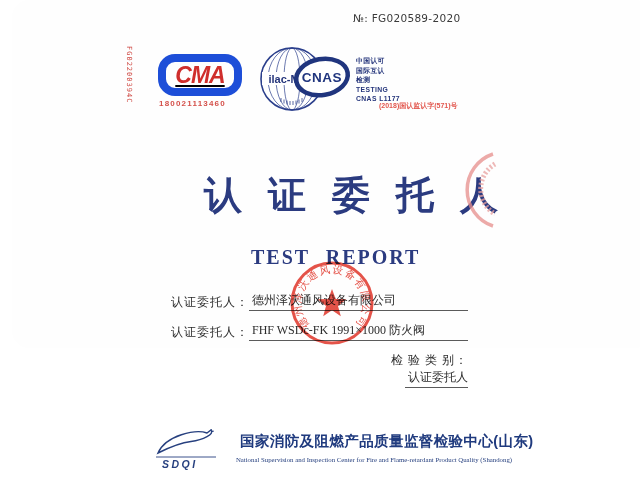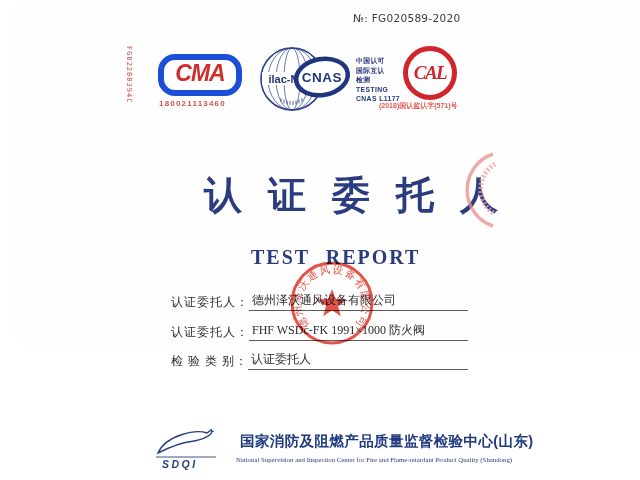--- a/index.html
+++ b/index.html
@@ -3,38 +3,38 @@
 <meta charset="utf-8">
 <style>
   * { margin:0; padding:0; box-sizing:border-box; }
   body { width:640px; height:480px; background:#ffffff; font-family:"Liberation Serif", serif; overflow:hidden; }
   .page { position:absolute; left:12px; top:0; width:640px; height:348px; background:#fefefe;border-radius:17px; }
 
   .report-no { position:absolute; left:341px; top:12px; font:10.5px "DejaVu Sans", sans-serif; color:#3a3a3a; letter-spacing:0.3px; }
 
   
   .side-code { position:absolute; left:121px; top:46px; font:7px "DejaVu Sans Mono", monospace; color:#cf4a44; transform:rotate(90deg); transform-origin:left top; letter-spacing:1px; }
-  .cma-box { position:absolute; left:146px; top:54px; width:84px; height:42px; border:6px solid #1d4ed8; border-radius:17px; display:flex; align-items:flex-start; justify-content:center; }
+  .cma-box { position:absolute; left:146px; top:54px; width:84px; height:42px; border:8px solid #1d4ed8; border-radius:17px; display:flex; align-items:flex-start; justify-content:center;text-decoration:underline; }
   .cma-label { font:bold italic 23px "Liberation Sans", sans-serif; color:#cf2e2c; letter-spacing:-1px; }
   .cma-number { position:absolute; left:147px; top:99px; font:bold 8px "Liberation Sans", sans-serif; color:#d4504a; letter-spacing:1.2px; }
   .ilac { position:absolute; left:247px; top:46px; }
   .cnas-logo { position:absolute; left:280px; top:55px; }
   .cnas-lines { position:absolute; left:344px; top:56px; font:bold 6.8px "Liberation Sans", sans-serif; color:#25357b; line-height:9.6px; letter-spacing:0.4px; }
   .cal-ring { position:absolute; left:391px; top:46px; width:54px; height:54px; border:5px solid #d0262b; border-radius:50%; display:flex; align-items:center; justify-content:center; }
   .cal-label { font:bold italic 19px "Liberation Serif", serif; color:#d0262b; letter-spacing:-1.5px; }
   .cal-caption { position:absolute; left:367px; top:101px; font:bold 7px "Liberation Sans", sans-serif; color:#e2574e; }
 
   .title-cn { position:absolute; left:192px; top:170px; font:bold 38px "Liberation Sans", sans-serif; color:#2b3b80; letter-spacing:26px; white-space:nowrap; }
   .title-en { position:absolute; left:239px; top:218px; font:bold 20px "Liberation Serif", serif; color:#2b3b80; letter-spacing:2px; word-spacing:9px; white-space:nowrap;margin-top:28px; }
 
   .partial-stamp { position:absolute; left:449px; top:150px; opacity:0.75; }
 
   
   .field-row { position:absolute; left:144px; width:312px; height:18px; display:flex; align-items:flex-end; }
-  .field-row.r0 { top:293px; } .field-row.r1 { top:323px; } .field-row.r2 { top:352px; }
+  .field-row.r0 { top:293px; } .field-row.r1 { top:323px; } .field-row.r2 { top:352px;flex-direction:column; }
   .field-label { font:12px "Liberation Serif", serif; color:#2b2b2b; white-space:pre; letter-spacing:1px;margin-left:15px; }
   .field-value { flex:1; border-bottom:1px solid #5a5a5a; font:12px "Liberation Serif", serif; color:#2b2b2b; padding:0 0 1px 3px; white-space:nowrap; }
 
   .stamp { position:absolute; left:274px; top:257px; opacity:0.88; mix-blend-mode:multiply; }
 
   
   .sdqi { position:absolute; left:142px; top:427px; }
   .footer-cn { position:absolute; left:208px; top:432px; font:bold 14.5px "Liberation Sans", sans-serif; color:#1f3a7e; letter-spacing:0.4px; white-space:nowrap;padding-left:20px; }
   .footer-en { position:absolute; left:204px; top:456px; width:316px; text-align:center; font:6.8px "Liberation Serif", serif; color:#27407f; white-space:nowrap; }
 </style>
@@ -68,23 +68,20 @@
   </svg>
 
   <div class="cnas-lines">
     <div>中国认可</div>
     <div>国际互认</div>
     <div>检测</div>
     <div>TESTING</div>
     <div>CNAS L1177</div>
   </div>
 
-  <div class="cal-ring">
-    <span class="cal-label">CAL</span>
-  </div>
   <div class="cal-caption">(2018)国认监认字(571)号</div>
 
   <div class="title-cn">认证委托人</div>
   <div class="title-en">TEST REPORT</div>
 
   <svg class="partial-stamp" width="42" height="80" viewBox="0 0 42 80">
     <path d="M32 4 A 38 38 0 0 0 32 76" fill="none" stroke="#e78e8c" stroke-width="3.5"></path>
     <path d="M34 14 A 29 29 0 0 0 34 64" fill="none" stroke="#e9a3a1" stroke-width="5" stroke-dasharray="2 2"></path>
   </svg>
 

